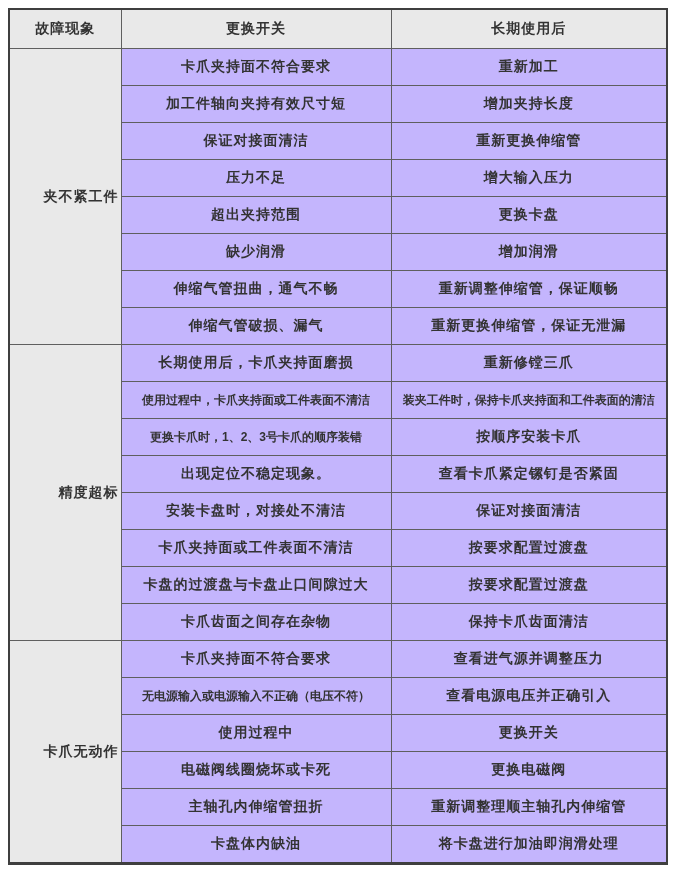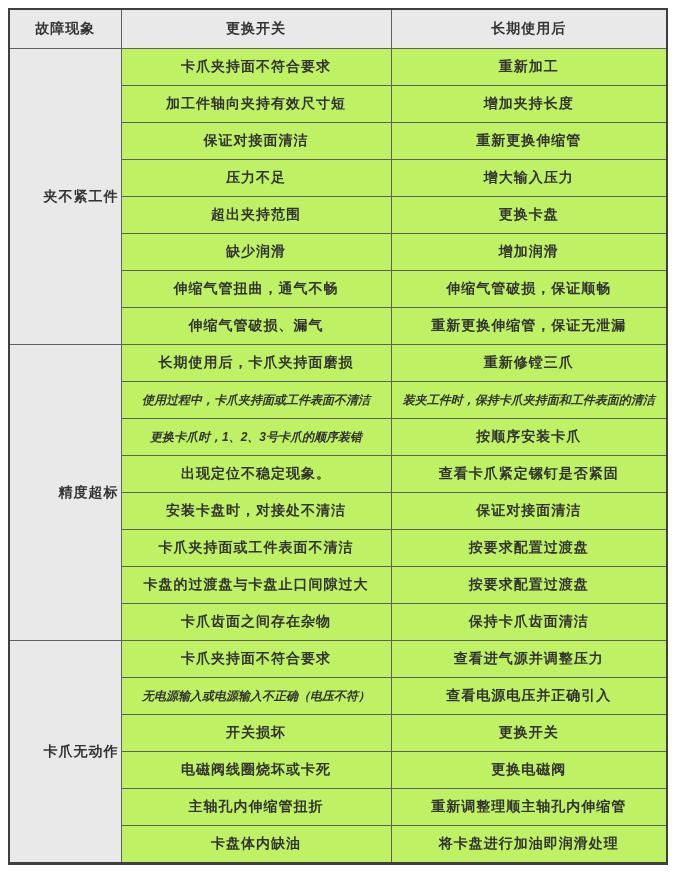--- a/index.html
+++ b/index.html
@@ -32,30 +32,29 @@
     letter-spacing: 1px;
     overflow: hidden;
     white-space: nowrap;
   }
   .fault-table thead th {
     height: 38px;
     background: #e9e9e9;
   }
   .fault-table tbody td {
     height: 36px;
-    background: #bef264;
+    background: #c4b5fd;
   }
   .fault-table td.phenomenon {
     background: #e9e9e9;
     text-align: right;
   }
   .fault-table td.long {
     font-size: 12px;
     letter-spacing: 0;
-    font-style: italic;
   }
   col.c1 { width: 112px; }
   col.c2 { width: 270px; }
   col.c3 { width: 276px; }
 </style>
 </head>
 <body>
 
 <div class="page">
   <table class="fault-table">
@@ -92,21 +91,21 @@
         <tr>
           <td>超出夹持范围</td>
           <td>更换卡盘</td>
         </tr>
         <tr>
           <td>缺少润滑</td>
           <td>增加润滑</td>
         </tr>
         <tr>
           <td>伸缩气管扭曲，通气不畅</td>
-          <td>伸缩气管破损，保证顺畅</td>
+          <td>重新调整伸缩管，保证顺畅</td>
         </tr>
         <tr>
           <td>伸缩气管破损、漏气</td>
           <td>重新更换伸缩管，保证无泄漏</td>
         </tr>
         <tr>
           <td class="phenomenon" rowspan="8">精度超标</td>
           <td>长期使用后，卡爪夹持面磨损</td>
           <td>重新修镗三爪</td>
         </tr>
@@ -141,21 +140,21 @@
         <tr>
           <td class="phenomenon" rowspan="6">卡爪无动作</td>
           <td>卡爪夹持面不符合要求</td>
           <td>查看进气源并调整压力</td>
         </tr>
         <tr>
           <td class="long">无电源输入或电源输入不正确（电压不符）</td>
           <td>查看电源电压并正确引入</td>
         </tr>
         <tr>
-          <td>开关损坏</td>
+          <td>使用过程中</td>
           <td>更换开关</td>
         </tr>
         <tr>
           <td>电磁阀线圈烧坏或卡死</td>
           <td>更换电磁阀</td>
         </tr>
         <tr>
           <td>主轴孔内伸缩管扭折</td>
           <td>重新调整理顺主轴孔内伸缩管</td>
         </tr>

